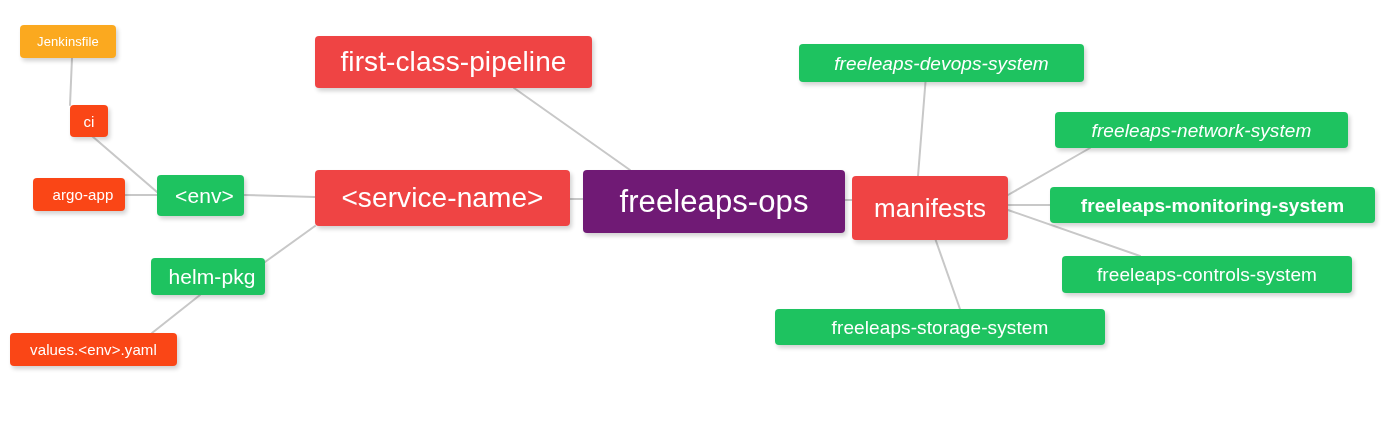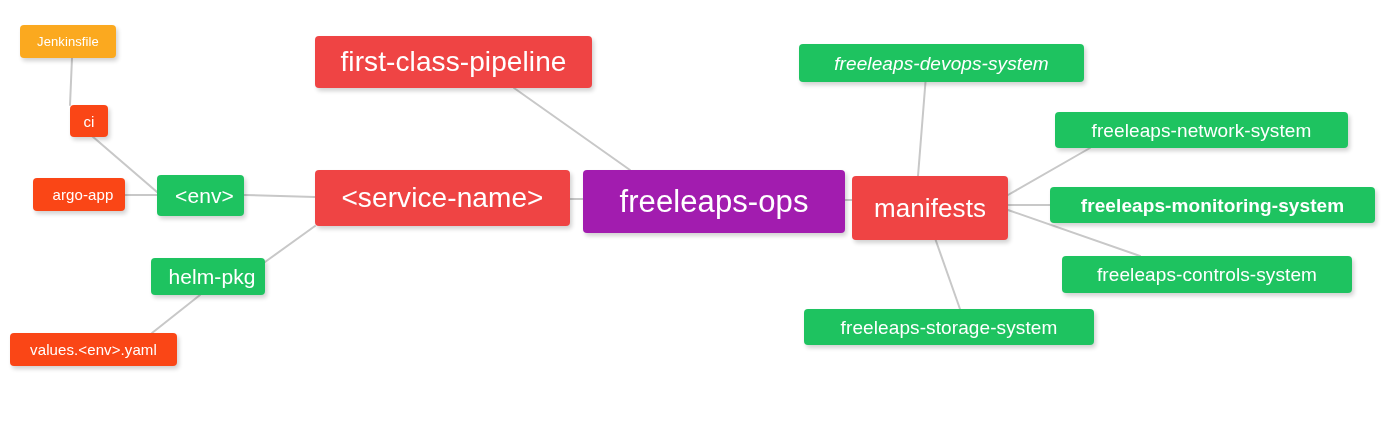--- a/index.html
+++ b/index.html
@@ -35,21 +35,21 @@
     justify-content: center;
     color: #ffffff;
     border-radius: 4px;
     white-space: nowrap;
     line-height: 1;
     letter-spacing: 0.1px;
     box-shadow: 2px 3px 4px rgba(0,0,0,0.18);
     user-select: none;
   }
   
-  .c-root   { background: #a21caf; }
+  .c-root   { background: #701a75; }
   .c-blue   { background: #ef4444; }
   .c-green  { background: #1ec360; }
   .c-orange { background: #fba91f; }
   .c-red    { background: #fa4616; }
 
   
   .t-root   { font-size: 31px; }
   .t-xl     { font-size: 28px; }
   .t-lg     { font-size: 26px; }
   .t-md     { font-size: 21px; padding-left: 8px; }
@@ -104,26 +104,26 @@
       </div>
       <div class="mm-node c-root t-root" style="left: 583px; top: 170px; width: 262px; height: 63px;">
         <span>freeleaps-ops</span>
       </div>
       <div class="mm-node c-blue t-lg" style="left: 852px; top: 176px; width: 156px; height: 64px;">
         <span>manifests</span>
       </div>
       <div class="mm-node c-green t-sm" style="left: 799px; top: 44px; width: 285px; height: 38px; font-style: italic;">
         <span>freeleaps-devops-system</span>
       </div>
-      <div class="mm-node c-green t-sm" style="left: 1055px; top: 112px; width: 293px; height: 36px;">
+      <div class="mm-node c-green t-sm" style="left: 1055px; top: 112px; width: 293px; height: 36px; font-style: italic;">
         <span>freeleaps-network-system</span>
       </div>
       <div class="mm-node c-green t-sm" style="left: 1050px; top: 187px; width: 325px; height: 36px; font-weight: bold;">
         <span>freeleaps-monitoring-system</span>
       </div>
       <div class="mm-node c-green t-sm" style="left: 1062px; top: 256px; width: 290px; height: 37px; justify-content: center;">
         <span>freeleaps-controls-system</span>
       </div>
-      <div class="mm-node c-green t-sm" style="left: 804px; top: 309px; width: 290px; height: 36px;">
+      <div class="mm-node c-green t-sm" style="left: 775px; top: 309px; width: 330px; height: 36px;">
         <span>freeleaps-storage-system</span>
       </div>
     </div>
 </div>
 
 </body></html>

